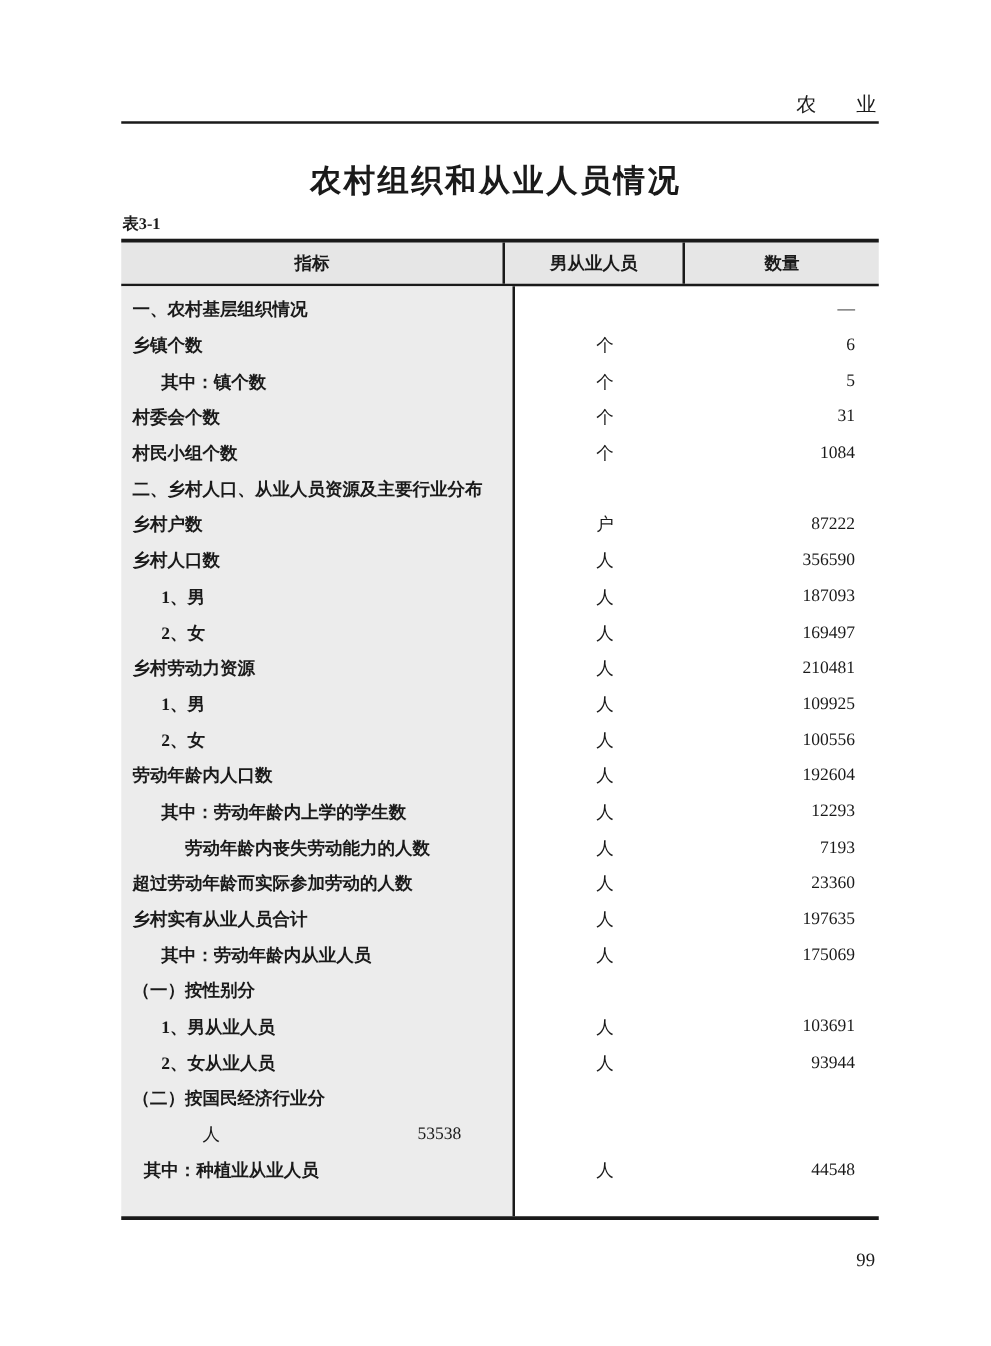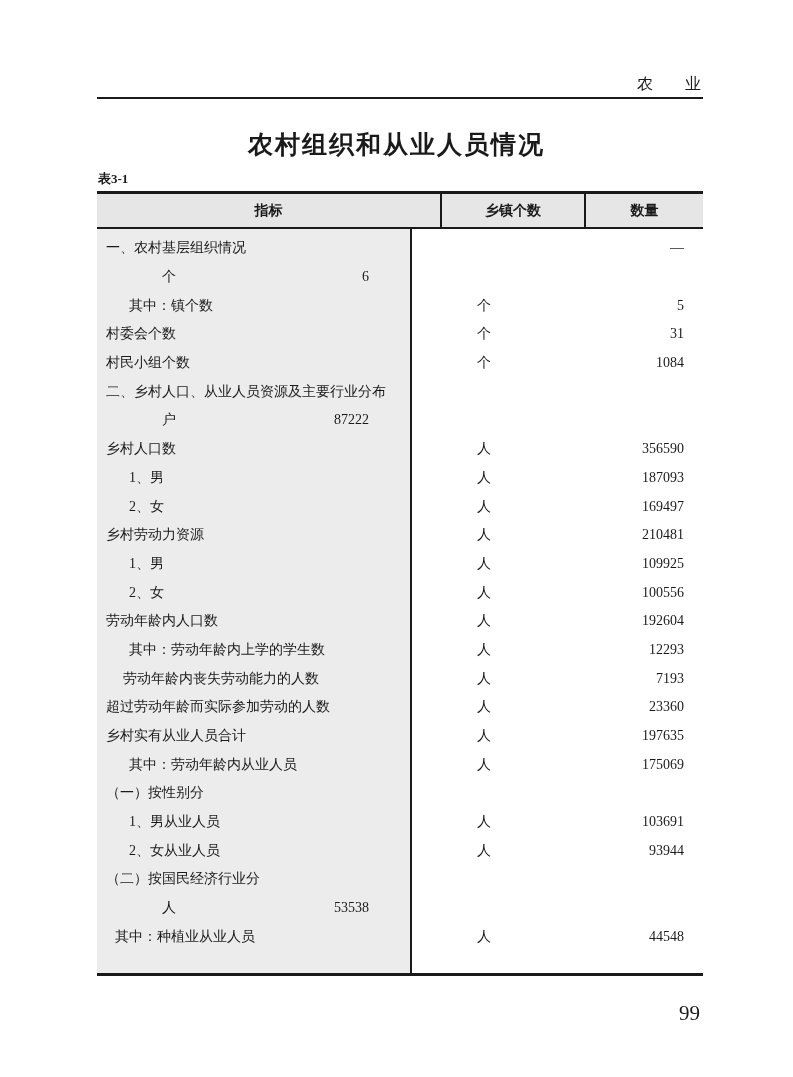--- a/index.html
+++ b/index.html
@@ -34,69 +34,70 @@
     position:absolute;top:191px;left:97px;width:606px;
   }
   .thead{
     display:flex;height:38px;
     background:var(--header-bg);
     border-top:3px solid var(--line);
     border-bottom:2px solid var(--line);
     font-size:14px;font-weight:bold;
   }
   .th{display:flex;align-items:center;justify-content:center;}
-  .th-indicator{width:345px;border-right:2px solid var(--line);}
+  .th-indicator{width:307px;border-right:2px solid var(--line);}
   .th-unit{width:144px;border-right:2px solid var(--line);}
   .th-value{flex:1;font-family:Liberation Serif, serif;}
   .tbody{
     position:relative;
     padding:5px 0 22px 0;
     background:linear-gradient(to right, var(--col1-bg) 0, var(--col1-bg) 315px, transparent 315px);
     border-bottom:3px solid var(--line);
   }
   .tbody::before{
     content:"";position:absolute;left:313px;top:0;bottom:0;width:2px;
     background:var(--line);
   }
   .trow{display:flex;height:28.7px;align-items:center;font-size:14px;}
   .cell{white-space:nowrap;}
-  .cell-label{width:315px;padding-left:9px;font-weight:normal;}
+  .cell-label{width:315px;padding-left:9px;font-weight:bold;}
   .cell-label.ind-1{padding-left:32px;}
   .cell-label.ind-2{padding-left:18px;}
-  .cell-label.ind-3{padding-left:26px;}
+  .cell-label.ind-3{padding-left:51px;}
   .cell-unit{width:144px;text-align:center;}
   .cell-value{width:147px;text-align:right;padding-right:19px;}
   .page-number{
-    position:absolute;top:1001px;right:93px;font-size:21px;
+    position:absolute;top:1001px;right:93px;font-size:15px;
   }
 </style>
 </head>
 <body>
 
 <div class="masthead-title">农　　业</div>
 <div class="top-rule"></div>
 
 <h1 class="doc-title">农村组织和从业人员情况</h1>
 
 <div class="table-label">表3-1</div>
 
 <div class="stat-table">
   <div class="thead">
     <div class="th th-indicator">指标</div>
-    <div class="th th-unit">乡镇个数</div>
+    <div class="th th-unit">男从业人员</div>
     <div class="th th-value">数量</div>
   </div>
   <div class="tbody">
   <div class="trow">
     <div class="cell cell-label">一、农村基层组织情况</div>
     <div class="cell cell-unit"></div>
     <div class="cell cell-value">—</div>
   </div>
 
   <div class="trow">
+    <div class="cell cell-label">乡镇个数</div>
     <div class="cell cell-unit">个</div>
     <div class="cell cell-value">6</div>
   </div>
 
   <div class="trow">
     <div class="cell cell-label ind-1">其中：镇个数</div>
     <div class="cell cell-unit">个</div>
     <div class="cell cell-value">5</div>
   </div>
 
@@ -112,20 +113,21 @@
     <div class="cell cell-value">1084</div>
   </div>
 
   <div class="trow">
     <div class="cell cell-label">二、乡村人口、从业人员资源及主要行业分布</div>
     <div class="cell cell-unit"></div>
     <div class="cell cell-value"></div>
   </div>
 
   <div class="trow">
+    <div class="cell cell-label">乡村户数</div>
     <div class="cell cell-unit">户</div>
     <div class="cell cell-value">87222</div>
   </div>
 
   <div class="trow">
     <div class="cell cell-label">乡村人口数</div>
     <div class="cell cell-unit">人</div>
     <div class="cell cell-value">356590</div>
   </div>
 

